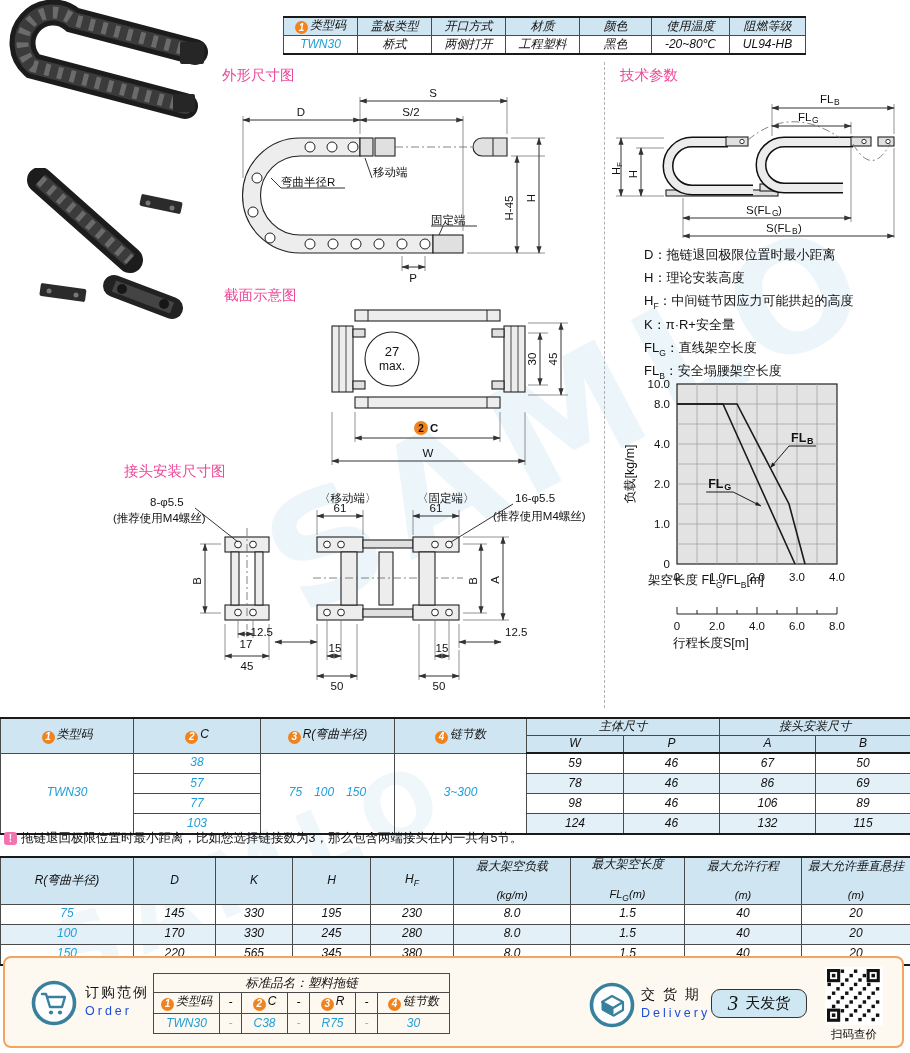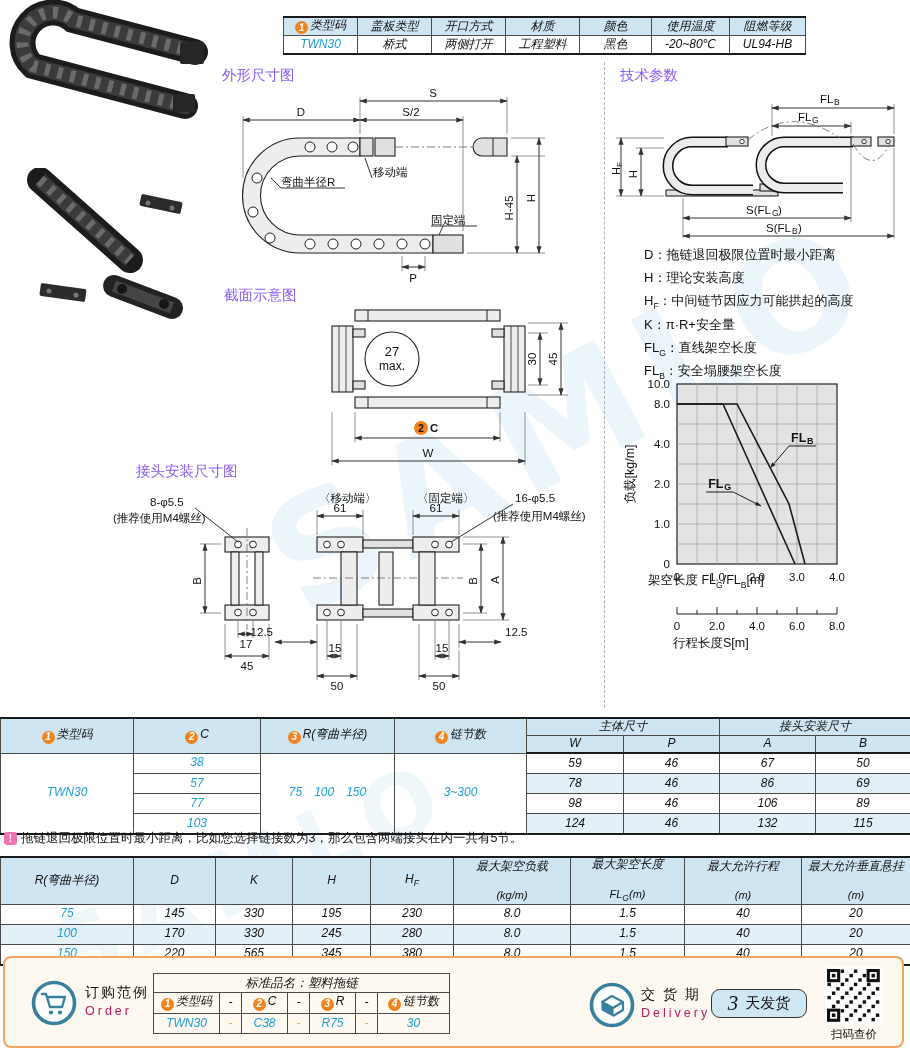--- a/index.html
+++ b/index.html
@@ -1,21 +1,21 @@
 <!DOCTYPE html>
 <html><head>
 <meta charset="utf-8">
 <style>
   html,body{margin:0;padding:0;background:#fff;}
   .page{position:relative;width:910px;height:1053px;background:#fff;overflow:hidden;
         font-family:"Liberation Sans","DejaVu Sans",sans-serif;color:#111;}
   .abs{position:absolute;}
   .wm{position:absolute;color:rgba(110,175,220,0.13);font-weight:bold;pointer-events:none;
       font-family:"DejaVu Sans",sans-serif;letter-spacing:14px;}
-  .sec-title{font-size:14.5px;color:#8b5cf6;font-weight:500;white-space:nowrap;}
+  .sec-title{font-size:14.5px;color:#ec4899;font-weight:500;white-space:nowrap;}
   .nc{display:inline-flex;width:13px;height:13px;border-radius:50%;background:#f0831e;color:#fff;
       font-size:10px;font-weight:bold;align-items:center;justify-content:center;margin-right:2px;
       vertical-align:-2px;line-height:1;}
   .blu{color:#1f9ed7;}
   .odash{color:#f0a14e;}
   table.t{border-collapse:collapse;table-layout:fixed;font-style:italic;}
   table.t th,table.t td{border:1px solid #4a4a4a;text-align:center;padding:0;font-size:12px;
       font-weight:normal;line-height:1.15;overflow:hidden;white-space:nowrap;}
   .hdrbg{background:#cfe5f2;}
   .altbg{background:#e4f0f8;}
@@ -49,21 +49,21 @@
   .ord td{font-size:12.5px;border:1px solid #555;}
   .ordwrap{position:absolute;left:148px;top:15px;}
   .ord .band{height:18px;font-size:12.5px;}
   .ord .hr{height:21px;}
   .ord .vr{height:20px;}
   .dbox{position:absolute;left:706px;top:31px;width:94px;height:27px;background:#cfe7f2;
       border:1.5px solid #333;border-radius:9px;display:flex;align-items:center;justify-content:center;gap:7px;}
   .dbox .num{font-style:italic;font-size:21px;font-family:"Liberation Serif","DejaVu Serif",serif;}
   .dbox .unit{font-size:15px;}
   .ic-label-cn{position:absolute;font-size:14px;letter-spacing:2px;white-space:nowrap;}
-  .ic-label-en{position:absolute;font-size:12.5px;letter-spacing:3px;white-space:nowrap;color:#be185d;}
+  .ic-label-en{position:absolute;font-size:12.5px;letter-spacing:3px;white-space:nowrap;color:#1d4ed8;}
   .note-line{position:absolute;left:4px;top:830px;font-size:12.5px;display:flex;align-items:center;gap:4px;white-space:nowrap;}
   .note-ic{display:inline-flex;width:13px;height:13px;border-radius:3px;background:#f173b0;color:#fff;
       font-weight:bold;font-size:10px;align-items:center;justify-content:center;line-height:1;}
   .xlab{position:absolute;left:648px;top:572px;font-size:12.5px;white-space:nowrap;}
   .divider{position:absolute;left:604px;top:62px;height:646px;width:0;border-left:1px dashed #b0b0b0;}
   .qr-cap{position:absolute;left:816px;top:69px;width:66px;text-align:center;font-size:11.5px;}
 </style>
 </head>
 <body>
 
@@ -357,21 +357,21 @@
       <text x="97" y="254" text-anchor="middle" font-size="11.5">2.0</text>
       <text x="137" y="254" text-anchor="middle" font-size="11.5">4.0</text>
       <text x="177" y="254" text-anchor="middle" font-size="11.5">6.0</text>
       <text x="217" y="254" text-anchor="middle" font-size="11.5">8.0</text>
       <text x="53" y="271" font-size="12.5">行程长度S[m]</text>
     </svg>
   <div class="xlab">
     <span>架空长度 FL</span><sub>G</sub><span>/FL</span><sub>B</sub><span>[m]</span>
   </div>
 
-  <div class="abs sec-title" style="left:136px;top:462px;">接头安装尺寸图</div>
+  <div class="abs sec-title" style="left:124px;top:462px;">接头安装尺寸图</div>
 
   <svg class="abs" style="left:95px;top:480px;" width="520" height="235" viewBox="0 0 520 235">
 
     <rect class="oln" x="130" y="57" width="44" height="15"></rect>
     <rect class="oln" x="130" y="125" width="44" height="15"></rect>
     <rect class="oln" x="136" y="72" width="8" height="53"></rect>
     <rect class="oln" x="160" y="72" width="8" height="53"></rect>
     <circle cx="143" cy="64.5" r="3.4" fill="#fff" stroke="#222"></circle>
       <circle cx="158" cy="64.5" r="3.4" fill="#fff" stroke="#222"></circle>
     <circle cx="143" cy="132.5" r="3.4" fill="#fff" stroke="#222"></circle>

